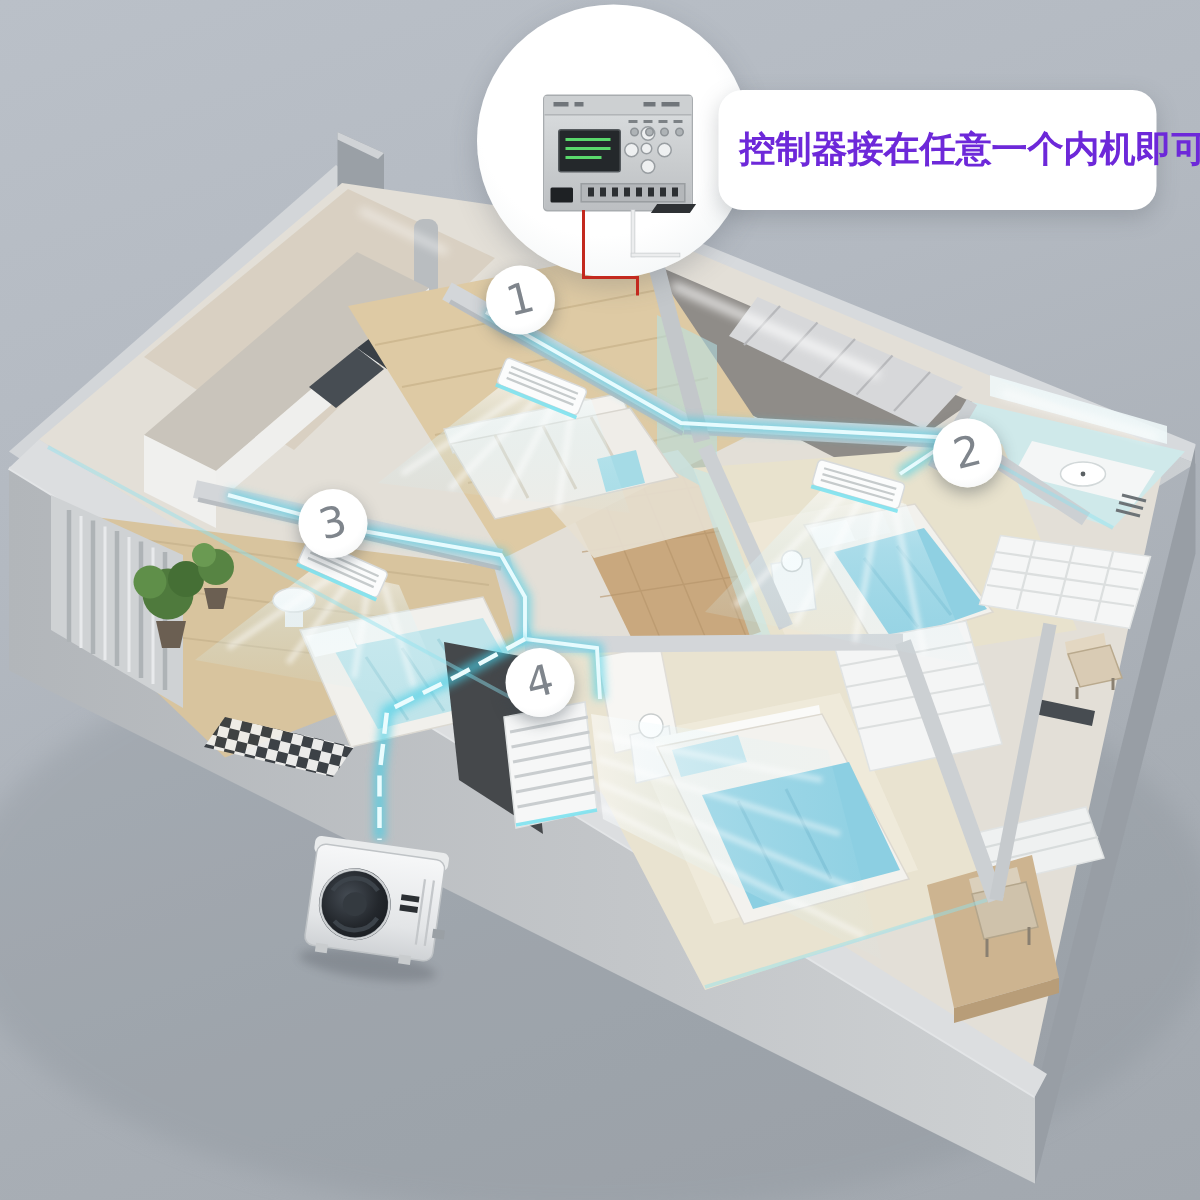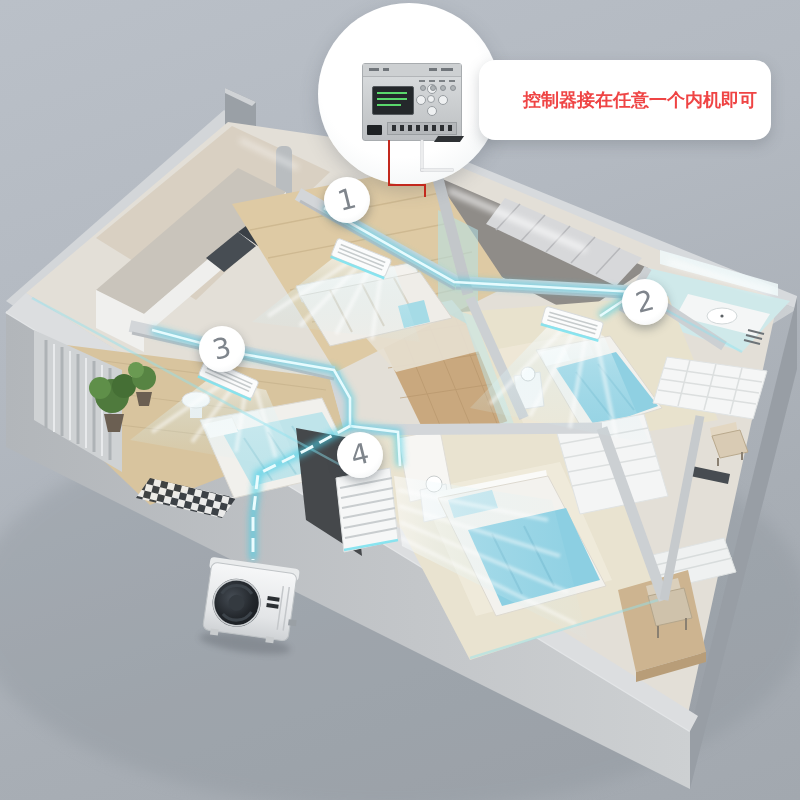--- a/index.html
+++ b/index.html
@@ -38,21 +38,21 @@
   
   .wire{position:absolute;z-index:5;}
   .wire.red{background:#c3291e;}
   .wire.white{background:#ecedee;box-shadow:0 0 0 .5px #c9cccf;}
   
   .callout{
     position:absolute;left:479px;top:60px;width:292px;height:80px;background:#ffffff;border-radius:16px;
     box-shadow:0 5px 14px rgba(88,96,104,.28);z-index:6;
     display:flex;flex-direction:column;justify-content:center;padding:4px 14px;box-sizing:border-box;
   }
-  .callout .line{font-size:18px;font-weight:700;color:#ef4444;line-height:1.55;letter-spacing:0;white-space:nowrap;text-align:right;}
+  .callout .line{font-size:24px;font-weight:700;color:#6d28d9;line-height:1.55;letter-spacing:0;white-space:nowrap;text-align:right;}
   
   .marker{
     position:absolute;width:46px;height:46px;border-radius:50%;z-index:6;
     background:radial-gradient(circle at 42% 36%,#ffffff 60%,#f0f2f3 90%,#e6e9ea 100%);
     box-shadow:0 4px 10px rgba(55,65,75,.38);
     display:flex;align-items:center;justify-content:center;
   }
   .marker span{font-size:28px;color:#7f858c;transform:rotate(-14deg);line-height:1;}
 </style>
 </head>

